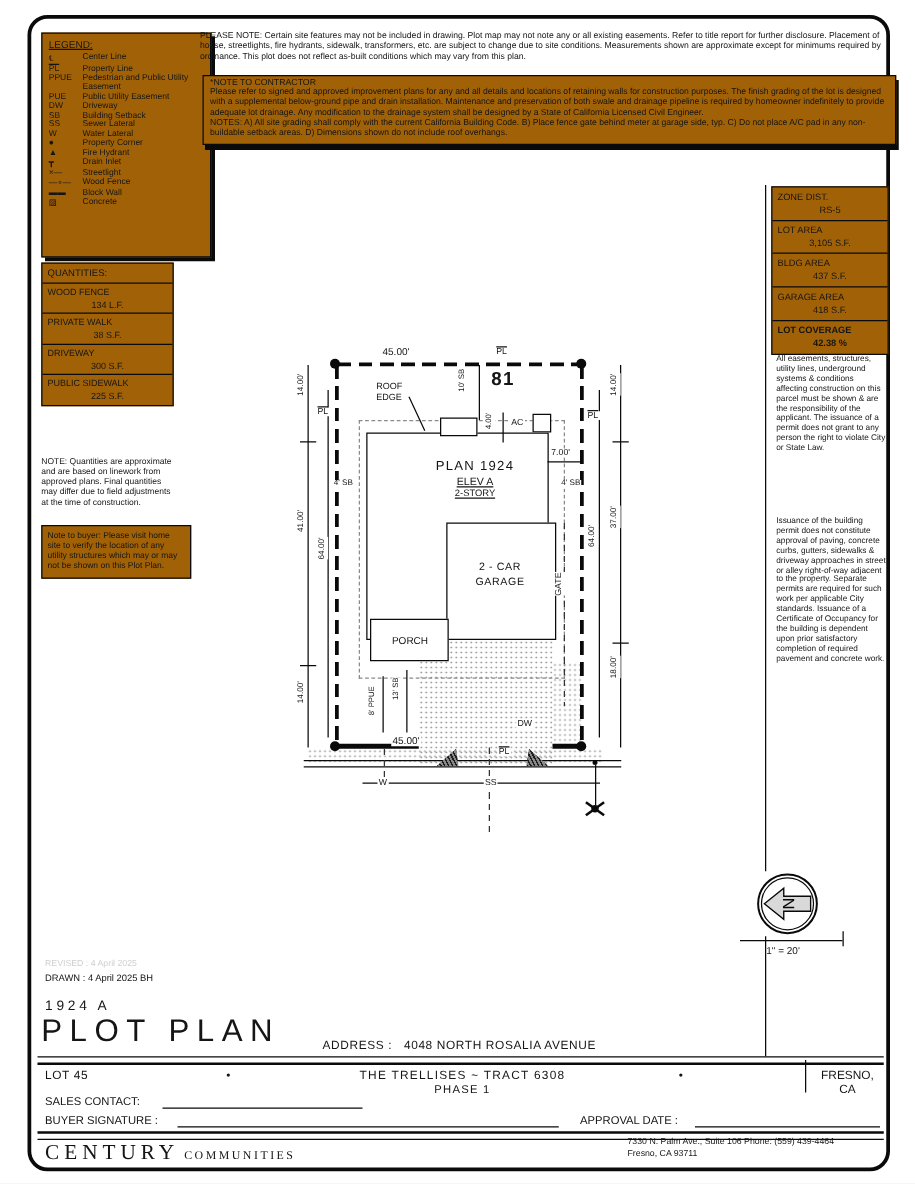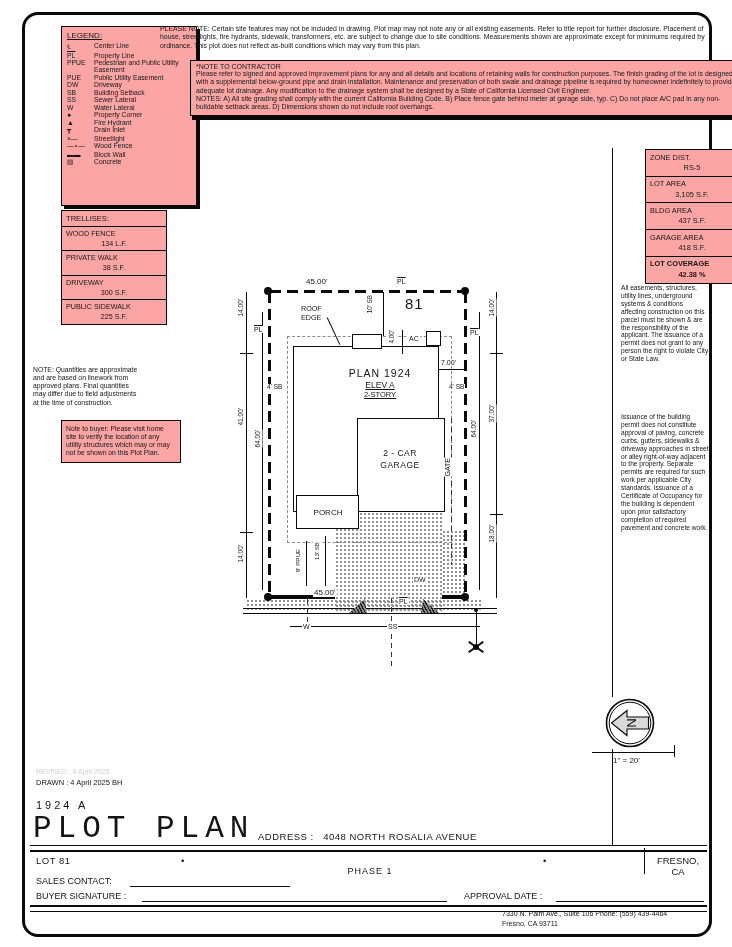--- a/index.html
+++ b/index.html
@@ -1,20 +1,20 @@
 <!DOCTYPE html>
 <html><head>
 <meta charset="utf-8">
 <style>
   html,body{margin:0;padding:0;background:#e9e9e9;}
   .page{position:relative;width:732px;height:947px;background:#fff;margin:0 auto;
         font-family:"Liberation Sans",sans-serif;color:#151515;overflow:hidden;}
   .a{position:absolute;}
   .border{position:absolute;inset:12px 20px 10px 22px;border:3px solid #0a0a0a;border-radius:16px;}
-  .box{position:absolute;border:1.4px solid #0a0a0a;background:#fca5a5;margin-left:28px;}
+  .box{position:absolute;border:1.4px solid #0a0a0a;background:#a16207;}
   .shadow{box-shadow:3px 3px 0 #0a0a0a;}
   .txt{line-height:1.2;}
   .lbl{position:absolute;font-size:7px;line-height:1;background:#fff;padding:0 1px;white-space:nowrap;}
   .nobg{background:transparent;}
   .v{writing-mode:vertical-rl;transform:rotate(180deg);}
   .hl{position:absolute;background:#0a0a0a;height:1px;}
   .vl{position:absolute;background:#0a0a0a;width:1px;}
   .dh{position:absolute;height:2.6px;background:repeating-linear-gradient(90deg,#0a0a0a 0 11px,transparent 11px 17px);}
   .dv{position:absolute;width:2.6px;background:repeating-linear-gradient(180deg,#0a0a0a 0 11px,transparent 11px 17px);}
   .gdvd{position:absolute;width:1px;background:repeating-linear-gradient(180deg,#333 0 5px,transparent 5px 9px);}
@@ -122,21 +122,21 @@
     <div class="zrow"><span>ZONE DIST.</span><span class="val">RS-5</span></div>
     <div class="zrow"><span>LOT AREA</span><span class="val">3,105 S.F.</span></div>
     <div class="zrow"><span>BLDG AREA</span><span class="val">437 S.F.</span></div>
     <div class="zrow"><span>GARAGE AREA</span><span class="val">418 S.F.</span></div>
     <div class="zrow"><span>LOT COVERAGE</span><span class="val">42.38 %</span></div>
   </div>
   <div class="a txt" style="left:621px;top:284px;width:88px;font-size:6.6px;">All easements, structures, utility lines, underground systems &amp; conditions affecting construction on this parcel must be shown &amp; are the responsibility of the applicant. The issuance of a permit does not grant to any person the right to violate City or State Law.</div>
   <div class="a txt" style="left:621px;top:413px;width:88px;font-size:6.6px;">Issuance of the building permit does not constitute approval of paving, concrete curbs, gutters, sidewalks &amp; driveway approaches in street or alley right-of-way adjacent to the property. Separate permits are required for such work per applicable City standards. Issuance of a Certificate of Occupancy for the building is dependent upon prior satisfactory completion of required pavement and concrete work.</div>
 
   <div class="box" style="left:33px;top:210px;width:104px;">
-    <div style="padding:3px 4px;font-size:7.6px;">TRELLISES:</div>
+    <div style="padding:3px 4px;font-size:7.6px;">QUANTITIES:</div>
     <div class="qrow"><span>WOOD FENCE</span><span class="val">134 L.F.</span></div>
     <div class="qrow"><span>PRIVATE WALK</span><span class="val">38 S.F.</span></div>
     <div class="qrow"><span>DRIVEWAY</span><span class="val">300 S.F.</span></div>
     <div class="qrow"><span>PUBLIC SIDEWALK</span><span class="val">225 S.F.</span></div>
   </div>
   <div class="a txt" style="left:33px;top:366px;width:110px;font-size:6.8px;">NOTE: Quantities are approximate and are based on linework from approved plans.  Final quantities may differ due to field adjustments at the time of construction.</div>
   <div class="box txt" style="left:33px;top:420px;width:110px;padding:4px;font-size:6.8px;">Note to buyer: Please visit home site to verify the location of any utility structures which may or may not be shown on this Plot Plan.</div>
 
   <div class="stip" style="left:335px;top:512px;width:107px;height:100px;"></div>
   <div class="stip" style="left:442px;top:530px;width:24px;height:68px;"></div>
@@ -193,21 +193,21 @@
   <div class="lbl" style="left:266px;top:384px;font-size:6.5px;">4' SB</div>
   <div class="lbl" style="left:448px;top:384px;font-size:6.5px;">4' SB</div>
   <div class="lbl v" style="left:294px;top:549px;font-size:6.2px;">8' PPUE</div>
   <div class="lbl v" style="left:313px;top:542px;font-size:6.2px;">13' SB</div>
   <div class="lbl" style="left:313px;top:589px;font-size:8px;">45.00'</div>
   <div class="lbl pl" style="left:398px;top:598px;">PL</div>
 
   <div class="lbl nobg pre" style="left:300px;top:304px;font-size:7.2px;line-height:1.25;">ROOF
 EDGE</div>
   <div class="a" style="left:333px;top:316px;width:1.2px;height:30px;background:#0a0a0a;transform:rotate(-25deg);"></div>
-  <div class="lbl nobg" style="left:404px;top:296px;font-size:15px;font-weight:normal;letter-spacing:1px;">81</div>
+  <div class="lbl nobg" style="left:392px;top:296px;font-size:15px;font-weight:bold;letter-spacing:1px;">81</div>
   <div class="lbl" style="left:408px;top:335px;">AC</div>
   <div class="a" style="left:330px;top:367px;width:100px;text-align:center;font-size:10.5px;letter-spacing:1px;">PLAN 1924</div>
   <div class="a" style="left:330px;top:380px;width:100px;text-align:center;font-size:8.5px;text-decoration:underline;">ELEV A</div>
   <div class="a" style="left:330px;top:390px;width:100px;text-align:center;font-size:7.5px;text-decoration:underline;">2-STORY</div>
   <div class="a pre" style="left:357px;top:448px;width:86px;text-align:center;font-size:8.5px;line-height:1.4;letter-spacing:.5px;">2 - CAR
 GARAGE</div>
   <div class="a" style="left:296px;top:508px;width:64px;text-align:center;font-size:8px;">PORCH</div>
   <div class="lbl v" style="left:443px;top:458px;font-size:7px;">GATE</div>
   <div class="lbl" style="left:413px;top:576px;">DW</div>
 
@@ -235,39 +235,44 @@
     <text x="26" y="26" transform="rotate(90 26 26)" text-anchor="middle" dominant-baseline="middle" font-size="13" font-family="Liberation Sans, sans-serif" fill="#0a0a0a">N</text>
   </svg>
   <div class="hl" style="left:592px;top:752px;width:82px;"></div>
   <div class="vl" style="left:674px;top:745px;height:12px;"></div>
   <div class="lbl nobg" style="left:612px;top:757px;font-size:8px;">1" = 20'</div>
 
 
   <div class="a" style="left:36px;top:768px;font-size:7px;color:#cfcfcf;">REVISED :  4 April 2025</div>
   <div class="a" style="left:36px;top:778px;font-size:7.5px;">DRAWN :  4 April 2025   BH</div>
   <div class="a" style="left:36px;top:799px;font-size:11px;letter-spacing:3px;">1924   A</div>
-  <div class="a" style="left:33px;top:811px;font-size:31px;letter-spacing:6px;font-family:Liberation Mono, monospace;">PLOT PLAN</div>
+  <div class="a" style="left:33px;top:811px;font-size:25px;letter-spacing:6px;">PLOT PLAN</div>
   <div class="a" style="left:258px;top:831px;font-size:9.5px;letter-spacing:.5px;">
     <span>ADDRESS :</span>&nbsp;&nbsp;
     <span>4048 NORTH ROSALIA AVENUE</span>
   </div>
   <div class="rule2a" style="left:30px;top:845px;width:677px;"></div>
 
-  <div class="a" style="left:36px;top:855px;font-size:9.5px;letter-spacing:.5px;">LOT 81</div>
+  <div class="a" style="left:36px;top:855px;font-size:9.5px;letter-spacing:.5px;">LOT 45</div>
   <div class="a" style="left:181px;top:855px;font-size:9.5px;">•</div>
+  <div class="a" style="left:240px;top:855px;width:260px;text-align:center;font-size:9.5px;letter-spacing:1px;">THE TRELLISES ~ TRACT 6308</div>
   <div class="a" style="left:240px;top:866px;width:260px;text-align:center;font-size:9px;letter-spacing:1px;">PHASE 1</div>
   <div class="a" style="left:543px;top:855px;font-size:9.5px;">•</div>
   <div class="vl" style="left:644px;top:848px;height:26px;"></div>
   <div class="a" style="left:649px;top:855px;width:58px;text-align:center;font-size:9.5px;">FRESNO, CA</div>
 
   <div class="a" style="left:36px;top:876px;font-size:9px;">SALES CONTACT:</div>
   <div class="blank" style="left:130px;top:876px;width:160px;height:10px;"></div>
   <div class="a" style="left:36px;top:891px;font-size:9px;">BUYER SIGNATURE :</div>
   <div class="blank" style="left:142px;top:891px;width:305px;height:10px;"></div>
   <div class="a" style="left:464px;top:891px;font-size:9px;">APPROVAL DATE :</div>
   <div class="blank" style="left:556px;top:891px;width:148px;height:10px;"></div>
   <div class="rule2b" style="left:30px;top:905px;width:677px;"></div>
 
+  <div class="a" style="left:36px;top:912px;font-family:'Liberation Serif',serif;">
+    <span style="font-size:17px;letter-spacing:4px;">CENTURY</span>
+    <span style="font-size:9.5px;letter-spacing:2px;">COMMUNITIES</span>
+  </div>
   <div class="a" style="left:502px;top:909px;font-size:7px;line-height:1.45;">
     <div>7330 N. Palm Ave., Suite 106     Phone:  (559) 439-4464</div>
     <div>Fresno, CA  93711</div>
   </div>
 </div>
 
 </body></html>

